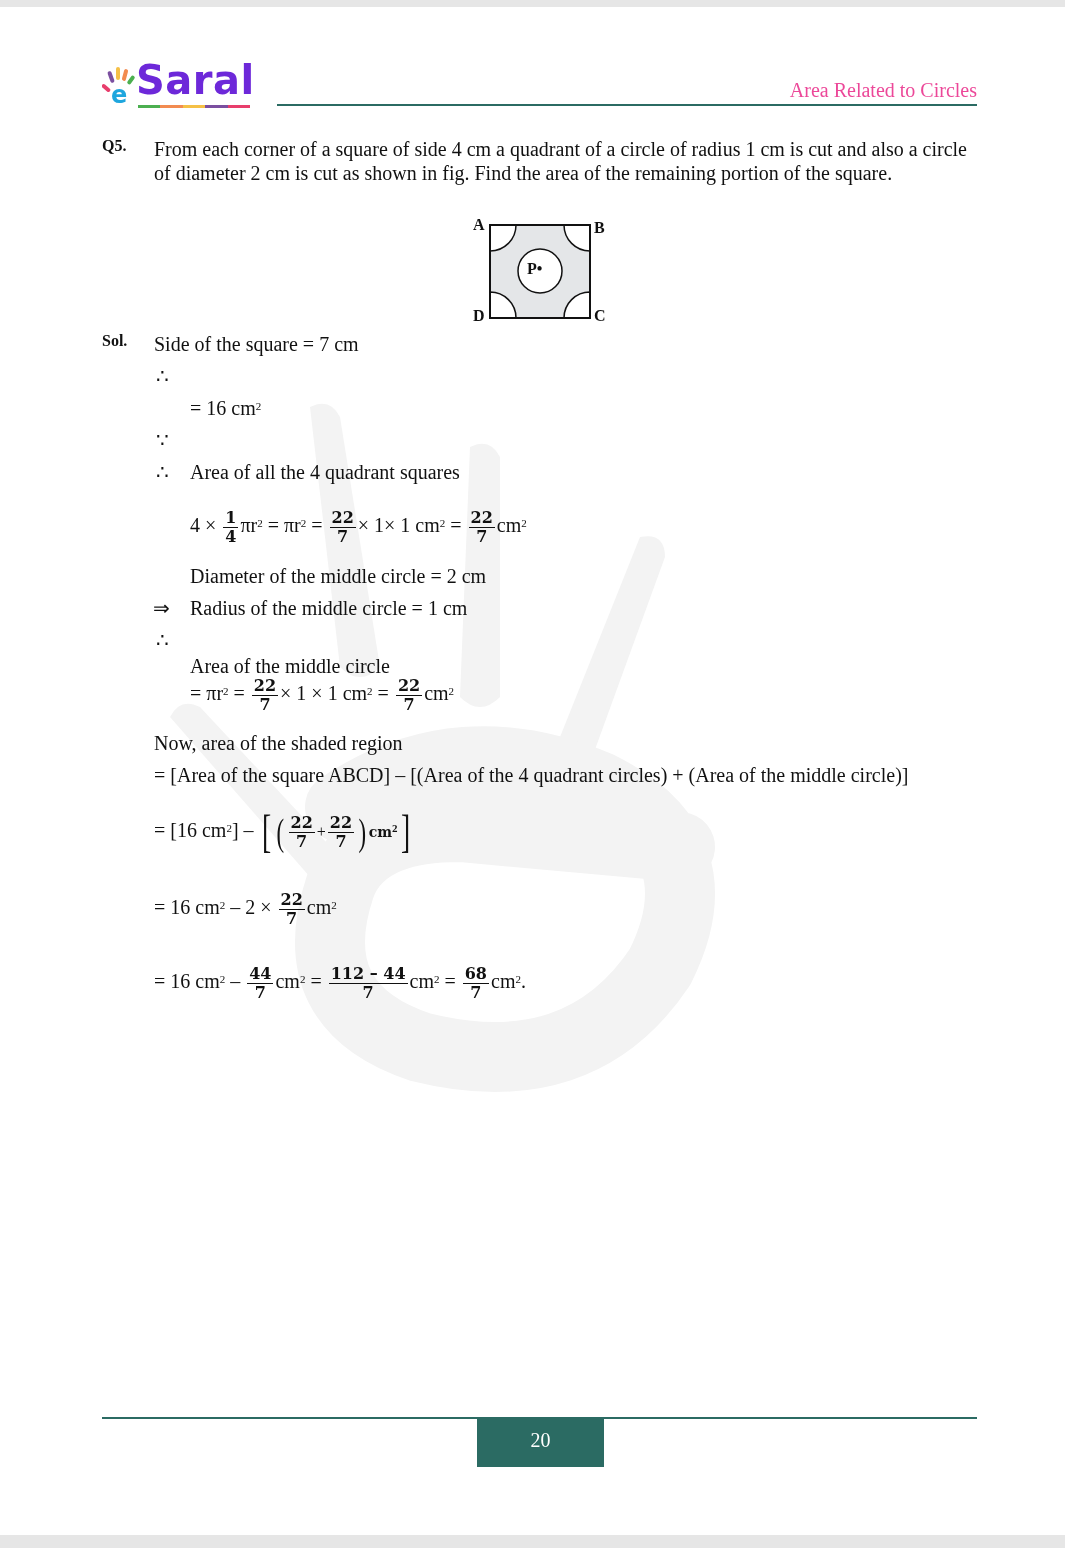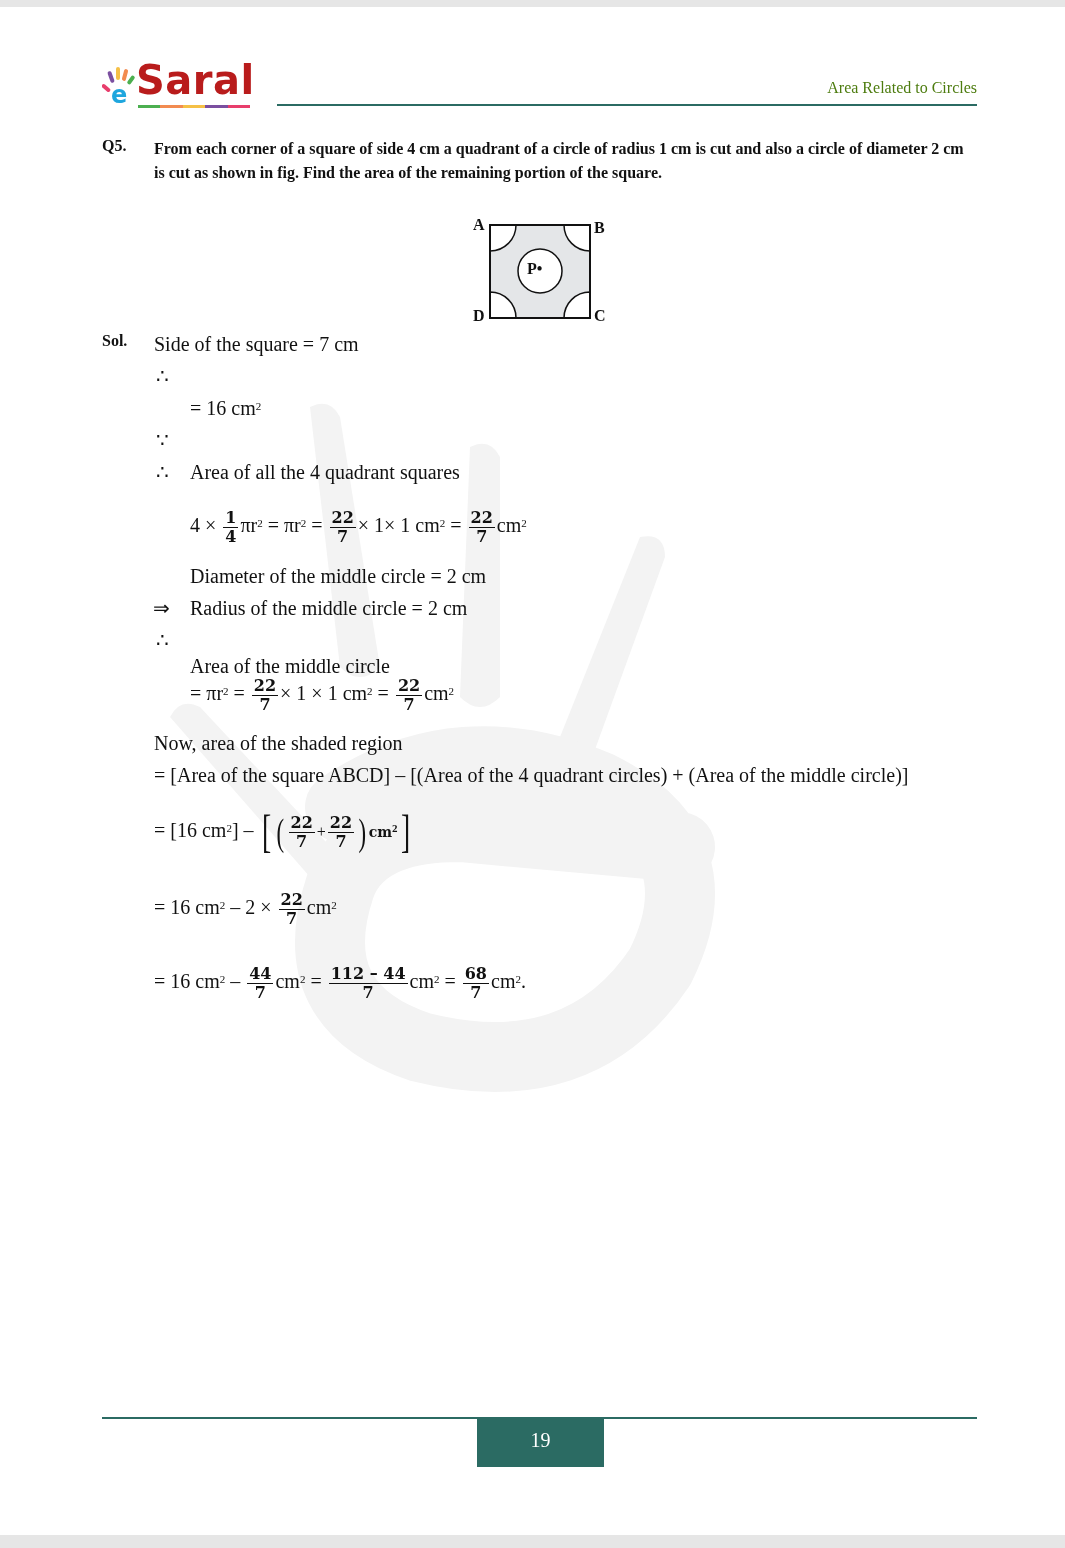--- a/index.html
+++ b/index.html
@@ -2,28 +2,28 @@
 <html><head>
 <meta charset="utf-8">
 <style>
   html, body { margin:0; padding:0; }
   body { width:1065px; height:1548px; background:#e6e6e6; position:relative; overflow:hidden;
          font-family:"Liberation Serif", serif; color:#111; }
   .page { position:absolute; left:0; top:7px; width:1065px; height:1528px; background:#fff; overflow:hidden; }
   .watermark { position:absolute; left:170px; top:380px; width:640px; height:780px; pointer-events:none; }
   .logo { position:absolute; left:102px; top:56px; width:150px; height:46px; }
   .logo-text { position:absolute; left:34px; top:-6px; font-family:"DejaVu Sans", sans-serif; font-weight:bold;
-               font-size:40px; color:#b91c1c; letter-spacing:0.5px; }
+               font-size:40px; color:#6d28d9; letter-spacing:0.5px; }
   .logo-bar { position:absolute; left:36px; top:42px; height:3px; width:112px; display:flex; }
   .logo-bar span { flex:1; height:3px; }
   .hdr-line { position:absolute; left:277px; top:97px; width:700px; height:2px; background:#2b6b63; }
-  .hdr-title { position:absolute; right:88px; top:72px; font-size:16px; color:#4d7c0f; }
+  .hdr-title { position:absolute; right:88px; top:72px; font-size:20px; color:#ec4899; }
   .txt { position:absolute; font-size:20px; line-height:24px; white-space:nowrap; }
   .qlabel, .sollabel { position:absolute; font-weight:bold; font-size:16px; }
-  .qbody { position:absolute; left:154px; top:130px; width:822px; font-size:16px; line-height:24px;font-weight:bold; }
+  .qbody { position:absolute; left:154px; top:130px; width:822px; font-size:20px; line-height:24px; }
   .figure { position:absolute; left:470px; top:208px; width:140px; height:112px; }
   .sym { position:absolute; font-size:20px; left:156px; }
   .frac { display:inline-block; vertical-align:middle; text-align:center; margin:0 2px; }
   .frac .n, .frac .d { display:block; font-weight:bold; font-family:"DejaVu Serif", serif; font-size:16px; line-height:18px; padding:0 2px; }
   .frac .n { border-bottom:1px solid #111; }
   sup { font-size:11px; vertical-align:top; position:relative; top:-2px; }
   .bigbr { display:inline-block; vertical-align:middle; font-size:46px; line-height:46px; font-weight:100; transform:scaleX(0.6); }
   .par { display:inline-block; vertical-align:middle; font-size:38px; line-height:40px; transform:scaleX(0.6); }
   .foot-line { position:absolute; left:102px; top:1410px; width:875px; height:2px; background:#2b6b63; }
   .pagenum { position:absolute; left:477px; top:1411px; width:127px; height:49px; background:#2b6b63; color:#fff;
@@ -97,21 +97,21 @@
 
   <div class="txt" style="left:190px;top:498px;line-height:40px">
     <span>4 ×</span>
     <span class="frac"><span class="n">1</span><span class="d">4</span></span><span>πr</span><sup>2</sup><span> = πr</span><sup>2</sup><span> = </span>
     <span class="frac"><span class="n">22</span><span class="d">7</span></span><span>× 1× 1 cm</span><sup>2</sup><span> = </span>
     <span class="frac"><span class="n">22</span><span class="d">7</span></span><span>cm</span><sup>2</sup>
   </div>
 
   <div class="txt" style="left:190px;top:557px">Diameter of the middle circle = 2 cm</div>
   <div class="sym txt" style="top:589px;left:153px">⇒</div>
-  <div class="txt" style="left:190px;top:589px">Radius of the middle circle = 2 cm</div>
+  <div class="txt" style="left:190px;top:589px">Radius of the middle circle = 1 cm</div>
   <div class="sym txt" style="top:621px">∴</div>
   <div class="txt" style="left:190px;top:647px">Area of the middle circle</div>
 
   <div class="txt" style="left:190px;top:666px;line-height:40px">
     <span>= πr</span><sup>2</sup><span> = </span>
     <span class="frac"><span class="n">22</span><span class="d">7</span></span><span>× 1 × 1 cm</span><sup>2</sup><span> = </span>
     <span class="frac"><span class="n">22</span><span class="d">7</span></span><span>cm</span><sup>2</sup>
   </div>
 
   <div class="txt" style="left:154px;top:724px">Now, area of the shaded region</div>
@@ -128,14 +128,14 @@
   </div>
 
   <div class="txt" style="left:154px;top:954px;line-height:40px">
     <span>= 16 cm</span><sup>2</sup><span> –</span>
     <span class="frac"><span class="n">44</span><span class="d">7</span></span><span>cm</span><sup>2</sup><span> = </span>
     <span class="frac"><span class="n">112 – 44</span><span class="d">7</span></span><span>cm</span><sup>2</sup><span> = </span>
     <span class="frac"><span class="n">68</span><span class="d">7</span></span><span>cm</span><sup>2</sup><span>.</span>
   </div>
 
   <div class="foot-line"></div>
-  <div class="pagenum">19</div>
+  <div class="pagenum">20</div>
 </div>
 
 </body></html>

